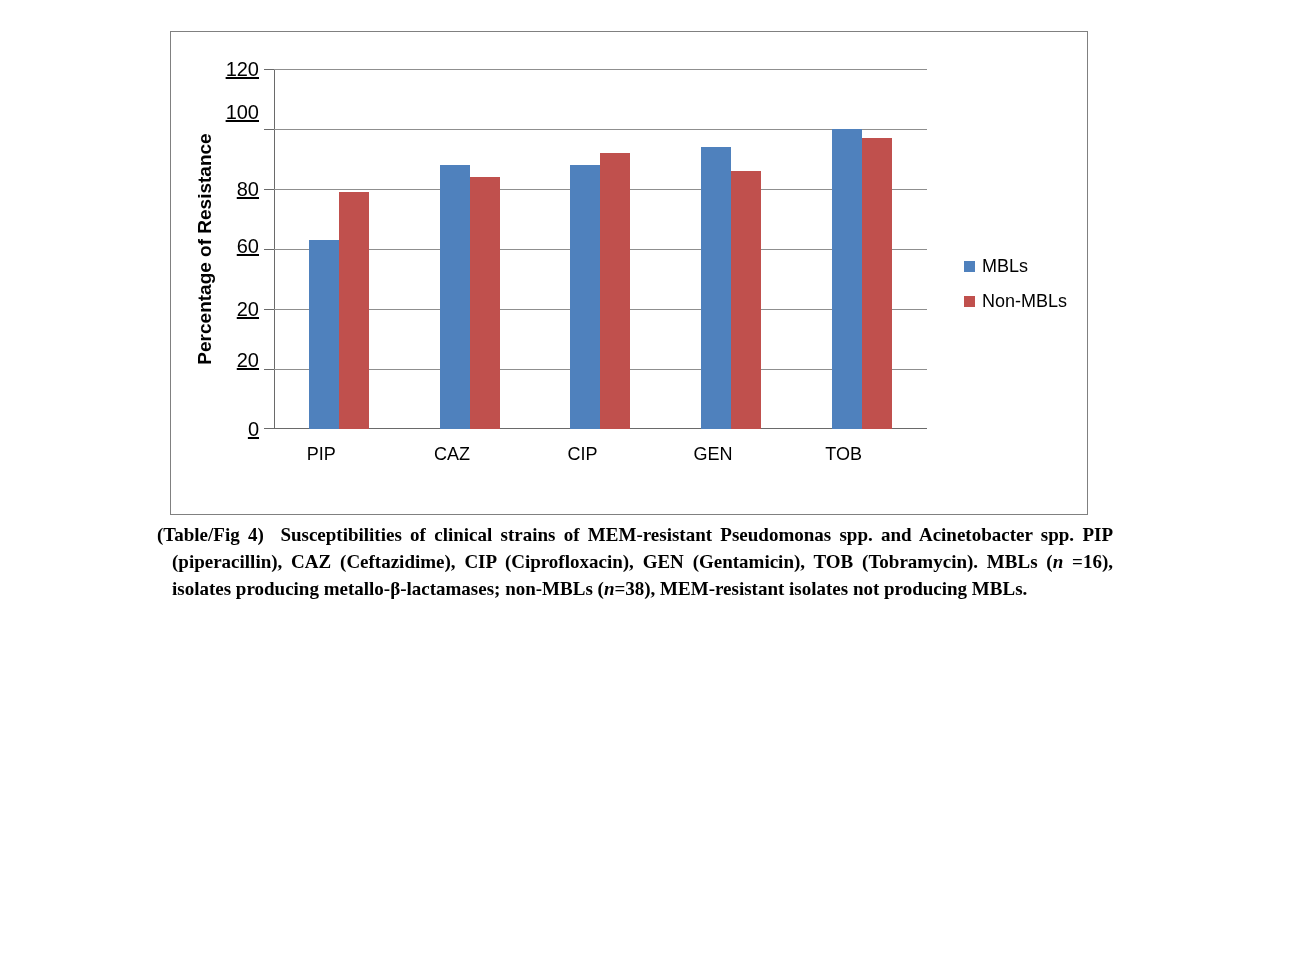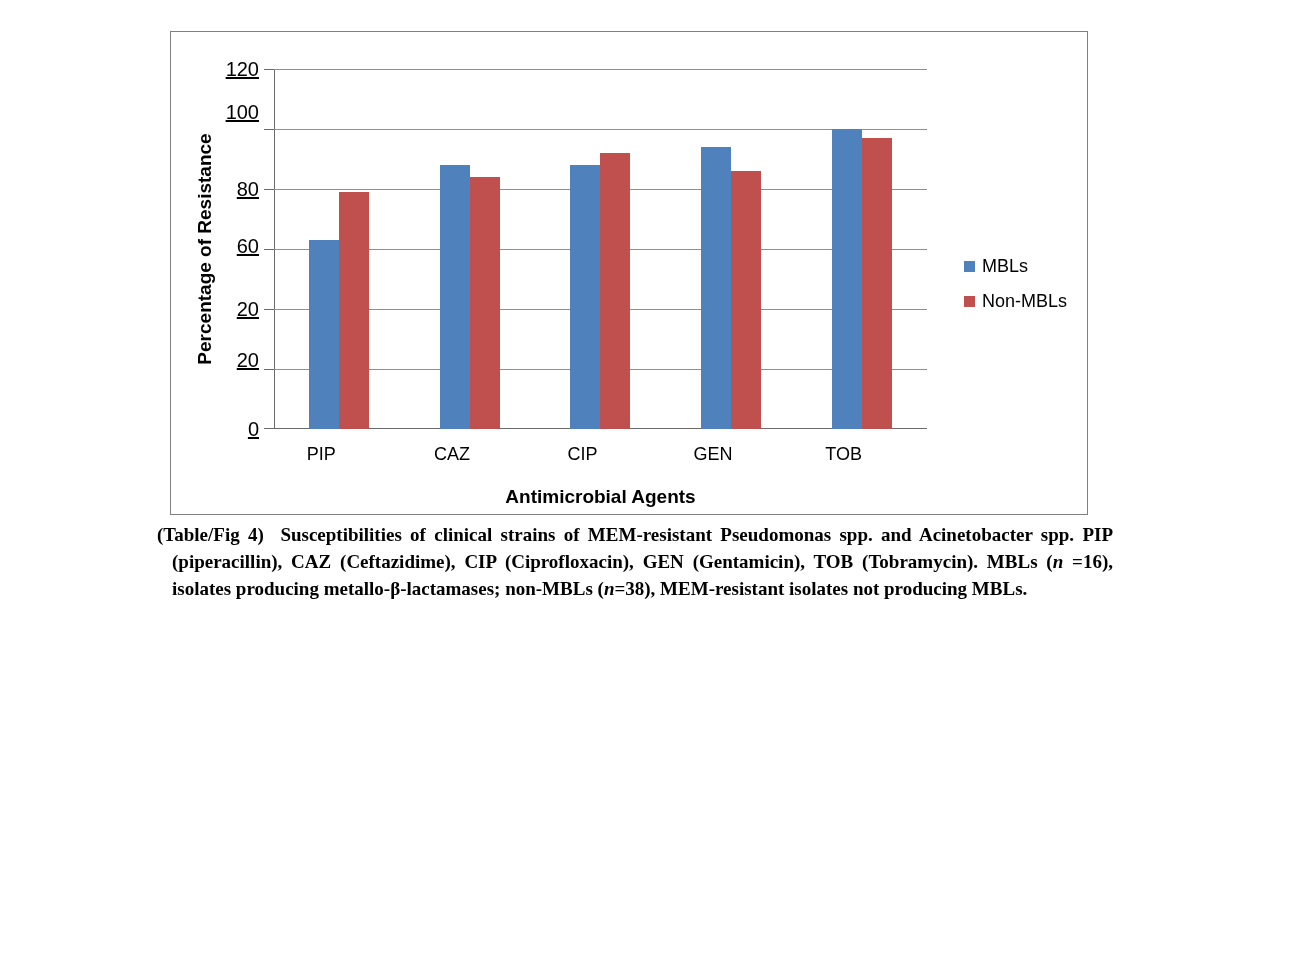--- a/index.html
+++ b/index.html
@@ -196,21 +196,20 @@
       </div>
 
     <div class="x-labels" id="x-labels">
         <div class="x-label">PIP</div>
         <div class="x-label">CAZ</div>
         <div class="x-label">CIP</div>
         <div class="x-label">GEN</div>
         <div class="x-label">TOB</div>
       </div>
 
-    <div class="x-axis-title">Antimicrobial Agents</div>
 
     <div class="legend" id="legend">
         <div class="legend-item">
           <span class="legend-swatch" style="background: rgb(79, 129, 189);"></span>
           <span class="legend-label">MBLs</span>
         </div>
         <div class="legend-item">
           <span class="legend-swatch" style="background: rgb(192, 80, 77);"></span>
           <span class="legend-label">Non-MBLs</span>
         </div>

